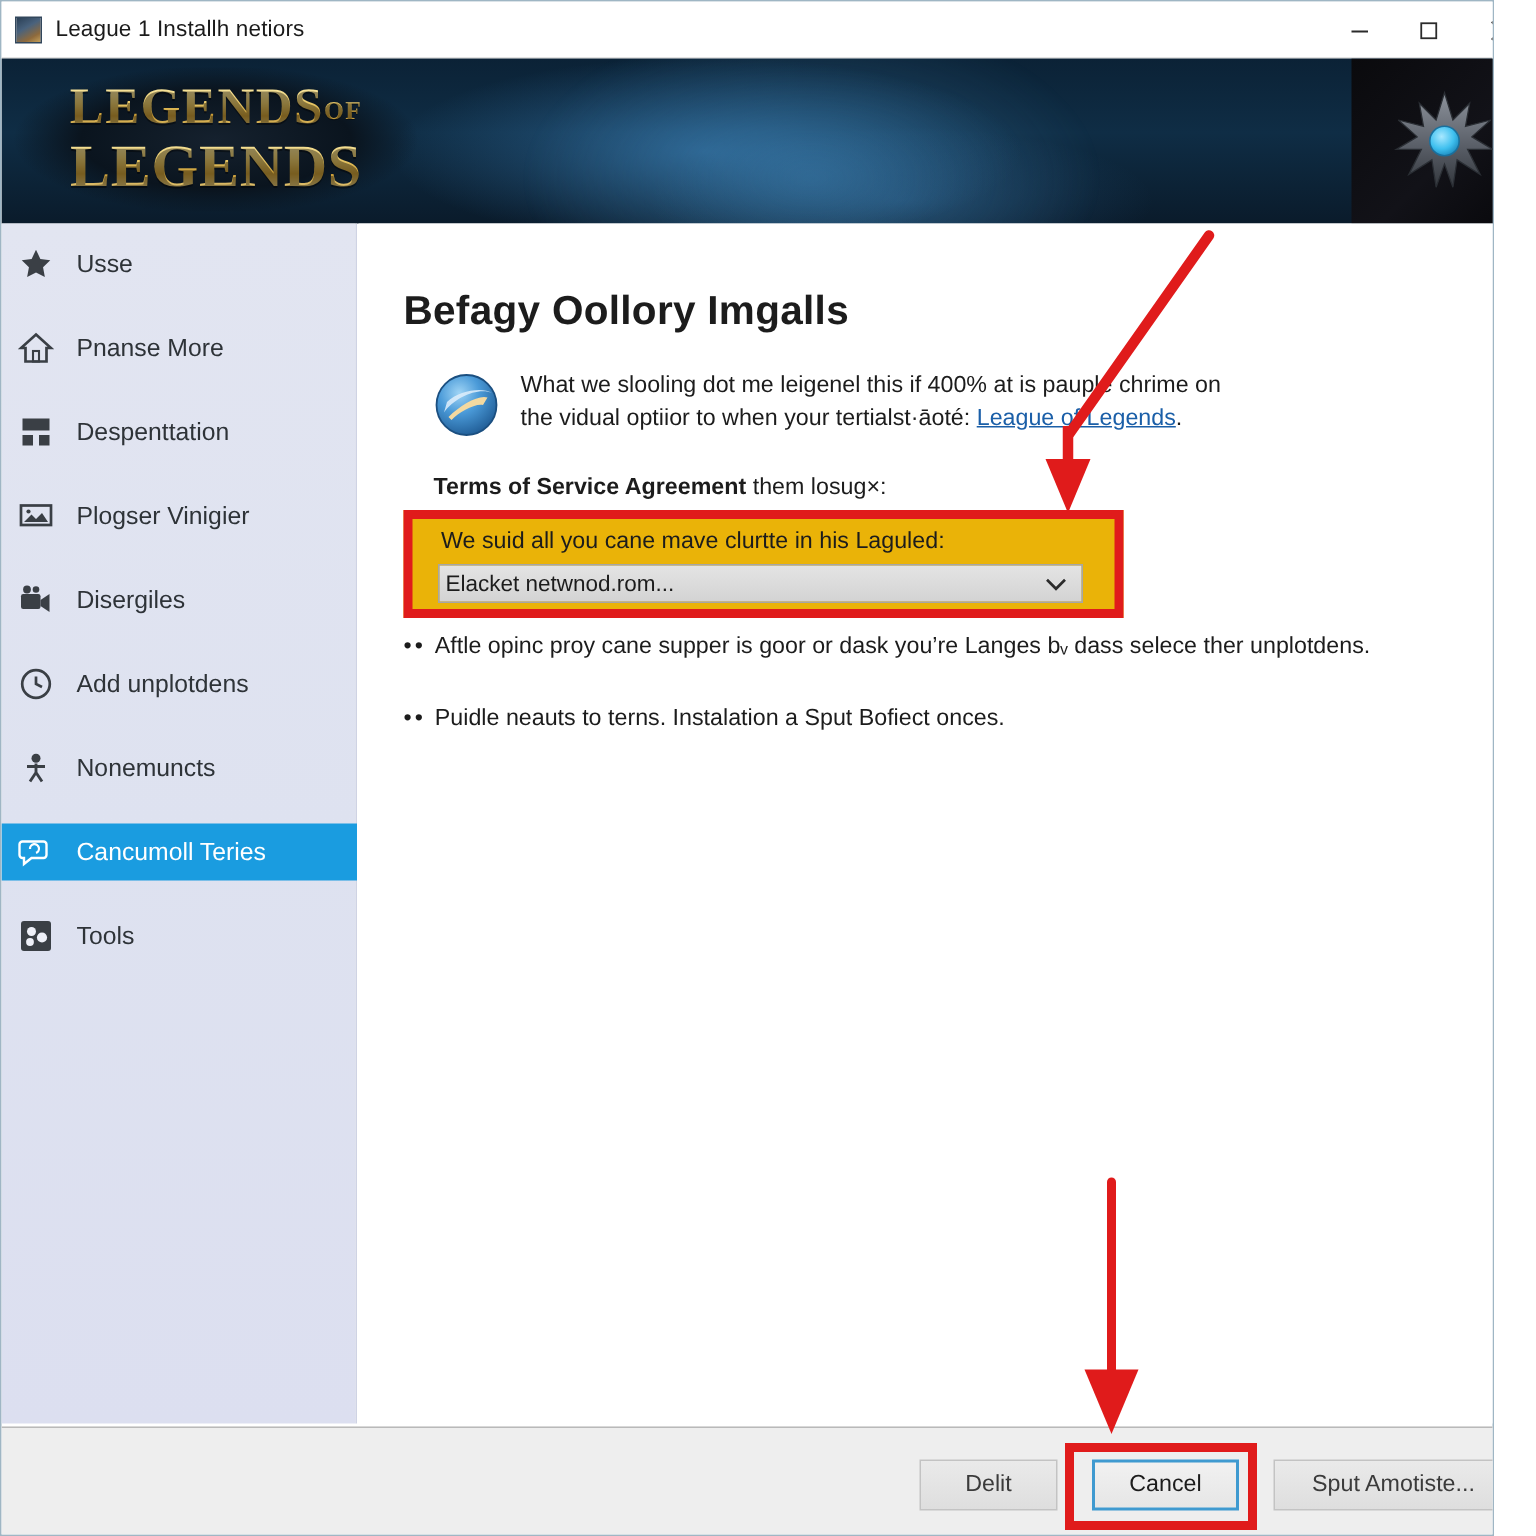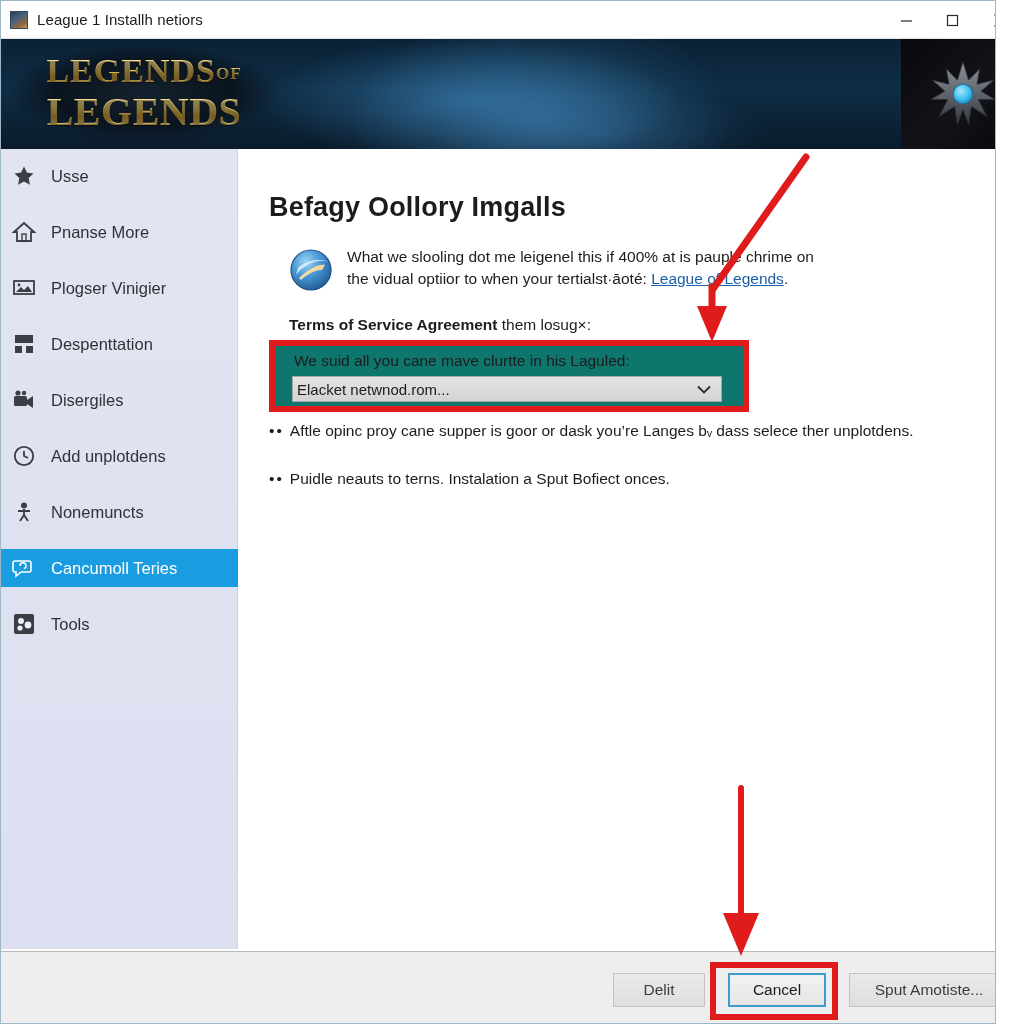--- a/index.html
+++ b/index.html
@@ -167,21 +167,21 @@
     position: absolute; left: 50px; top: 167px;
     font-size: 15.5px; color: #1c1c1c;
     white-space: nowrap;
   }
   .tos-label b { font-weight: bold; }
 
   .highlight-box {
     position: absolute; left: 30px; top: 191px;
     width: 480px; height: 72px;
     border: 6px solid #e01b1b;
-    background: #0f766e;
+    background: #eab308;
   }
   .dd-caption {
     position: absolute; left: 19px; top: 6px;
     font-size: 15.5px; color: #1c1c1c;
     white-space: nowrap;
   }
   .dropdown {
     position: absolute; left: 17px; top: 30px;
     width: 430px; height: 26px;
     background: linear-gradient(180deg,#e4e4e4 0%,#d3d3d3 100%);
@@ -307,37 +307,37 @@
             <path d="M12 3 L22 12 h-3 v9 H5 v-9 H2 Z" fill="none" stroke="#3a3f45" stroke-width="1.8"></path>
             <rect x="10" y="14" width="4" height="7" fill="none" stroke="#3a3f45" stroke-width="1.4"></rect>
           </svg>
       </span>
       <span class="nav-label">Pnanse More</span>
     </div>
 
     <div class="nav-item">
       <span class="nav-icon">
         <svg width="24" height="24" viewBox="0 0 24 24">
+            <rect x="3" y="3" width="18" height="8" fill="#3a3f45"></rect>
+            <rect x="3" y="14" width="7" height="7" fill="#3a3f45"></rect>
+            <rect x="14" y="14" width="7" height="7" fill="#3a3f45"></rect>
+          </svg>
+      </span>
+      <span class="nav-label">Despenttation</span>
+    </div>
+
+    <div class="nav-item">
+      <span class="nav-icon">
+        <svg width="24" height="24" viewBox="0 0 24 24">
             <rect x="2" y="5" width="20" height="13" fill="none" stroke="#3a3f45" stroke-width="1.8"></rect>
             <path d="M4 16 l5-5 3 3 4-4 4 6z" fill="#3a3f45"></path>
             <circle cx="7" cy="9" r="1.4" fill="#3a3f45"></circle>
           </svg>
       </span>
       <span class="nav-label">Plogser Vinigier</span>
-    </div>
-
-    <div class="nav-item">
-      <span class="nav-icon">
-        <svg width="24" height="24" viewBox="0 0 24 24">
-            <rect x="3" y="3" width="18" height="8" fill="#3a3f45"></rect>
-            <rect x="3" y="14" width="7" height="7" fill="#3a3f45"></rect>
-            <rect x="14" y="14" width="7" height="7" fill="#3a3f45"></rect>
-          </svg>
-      </span>
-      <span class="nav-label">Despenttation</span>
     </div>
 
     <div class="nav-item">
       <span class="nav-icon">
         <svg width="24" height="24" viewBox="0 0 24 24">
             <rect x="2" y="8" width="13" height="10" rx="1.5" fill="#3a3f45"></rect>
             <path d="M15 12 l6-4 v12 l-6-4z" fill="#3a3f45"></path>
             <circle cx="6" cy="5" r="2.6" fill="#3a3f45"></circle>
             <circle cx="12" cy="5" r="2.2" fill="#3a3f45"></circle>
           </svg>

